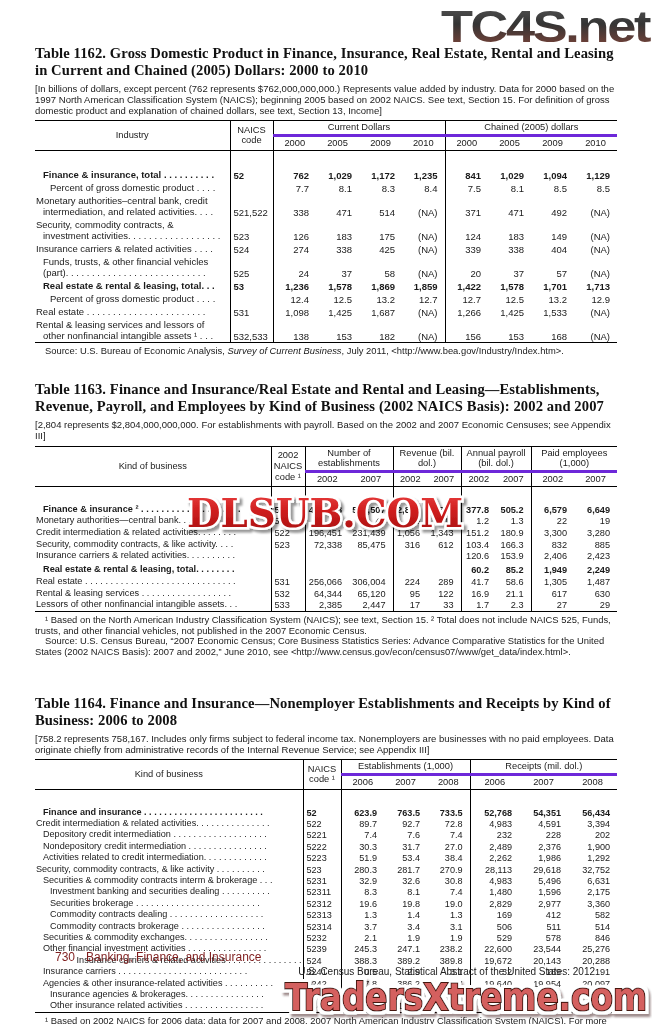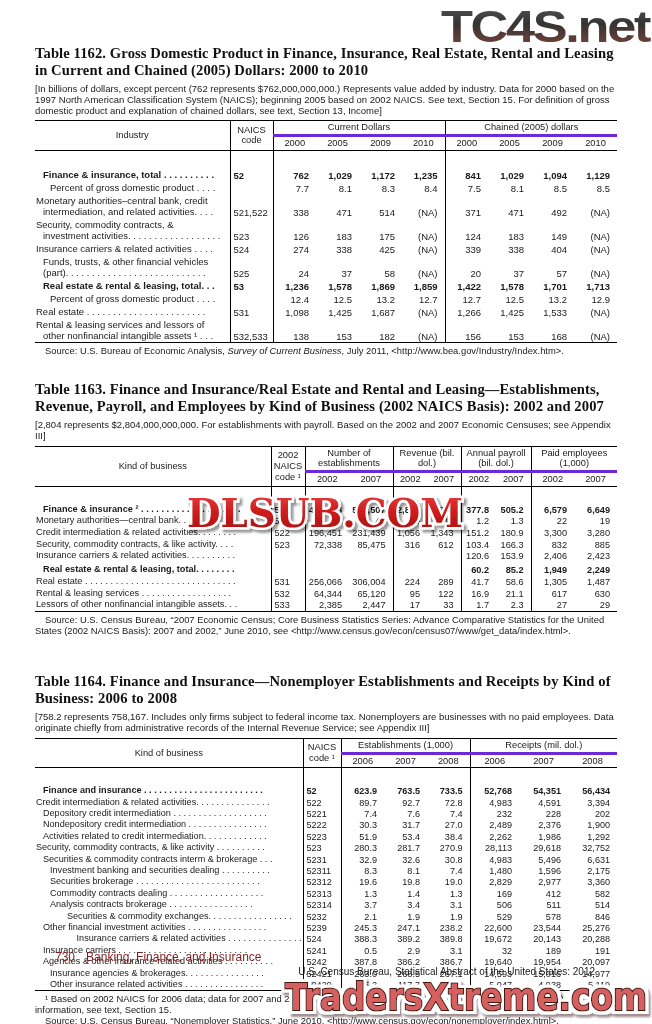--- a/index.html
+++ b/index.html
@@ -404,20 +404,21 @@
               <td class="num vl">17</td>
               <td class="num">33</td>
               <td class="num vl">1.7</td>
               <td class="num">2.3</td>
               <td class="num vl">27</td>
               <td class="num">29</td>
             </tr>
           </tbody>
         </table>
       <div class="fns">
+          <p><span>¹ Based on the North American Industry Classification System (NAICS); see text, Section 15. ² Total does not include NAICS 525, Funds, trusts, and other financial vehicles, not published in the 2007 Economic Census.</span></p>
           <p><span>Source: U.S. Census Bureau, “2007 Economic Census; Core Business Statistics Series: Advance Comparative Statistics for the United States (2002 NAICS Basis): 2007 and 2002,” June 2010, see &lt;http://www.census.gov/econ/census07/www/get_data​/index.html&gt;.</span></p>
         </div>
     </section>
 
     <section class="tblsec" id="s2">
       <h2 class="ttl">Table 1164. Finance and Insurance—Nonemployer Establishments and Receipts by Kind of Business: 2006 to 2008</h2>
       <p class="note">[758.2 represents 758,167. Includes only firms subject to federal income tax. Nonemployers are businesses with no paid employees. Data originate chiefly from administrative records of the Internal Revenue Service; see Appendix III]</p>
       <table class="dt">
           <colgroup>
             <col style="width: 268px;">
@@ -562,33 +563,33 @@
               <td class="code vl">52313</td>
               <td class="num vl">1.3</td>
               <td class="num">1.4</td>
               <td class="num">1.3</td>
               <td class="num vl">169</td>
               <td class="num">412</td>
               <td class="num">582</td>
             </tr>
             <tr>
               <td class="lbl">
-                <div class="ll" style="padding-left: 14px;">Analysis contracts brokerage . . . . . . . . . . . . . . . . .</div>
+                <div class="ll" style="padding-left: 14px;">Commodity contracts brokerage . . . . . . . . . . . . . . . . .</div>
               </td>
               <td class="code vl">52314</td>
               <td class="num vl">3.7</td>
               <td class="num">3.4</td>
               <td class="num">3.1</td>
               <td class="num vl">506</td>
               <td class="num">511</td>
               <td class="num">514</td>
             </tr>
             <tr>
               <td class="lbl">
-                <div class="ll" style="padding-left: 7px; margin-left: 24px;">Securities &amp; commodity exchanges. . . . . . . . . . . . . . . . .</div>
+                <div class="ll" style="padding-left: 7px;">Securities &amp; commodity exchanges. . . . . . . . . . . . . . . . .</div>
               </td>
               <td class="code vl">5232</td>
               <td class="num vl">2.1</td>
               <td class="num">1.9</td>
               <td class="num">1.9</td>
               <td class="num vl">529</td>
               <td class="num">578</td>
               <td class="num">846</td>
             </tr>
             <tr>

